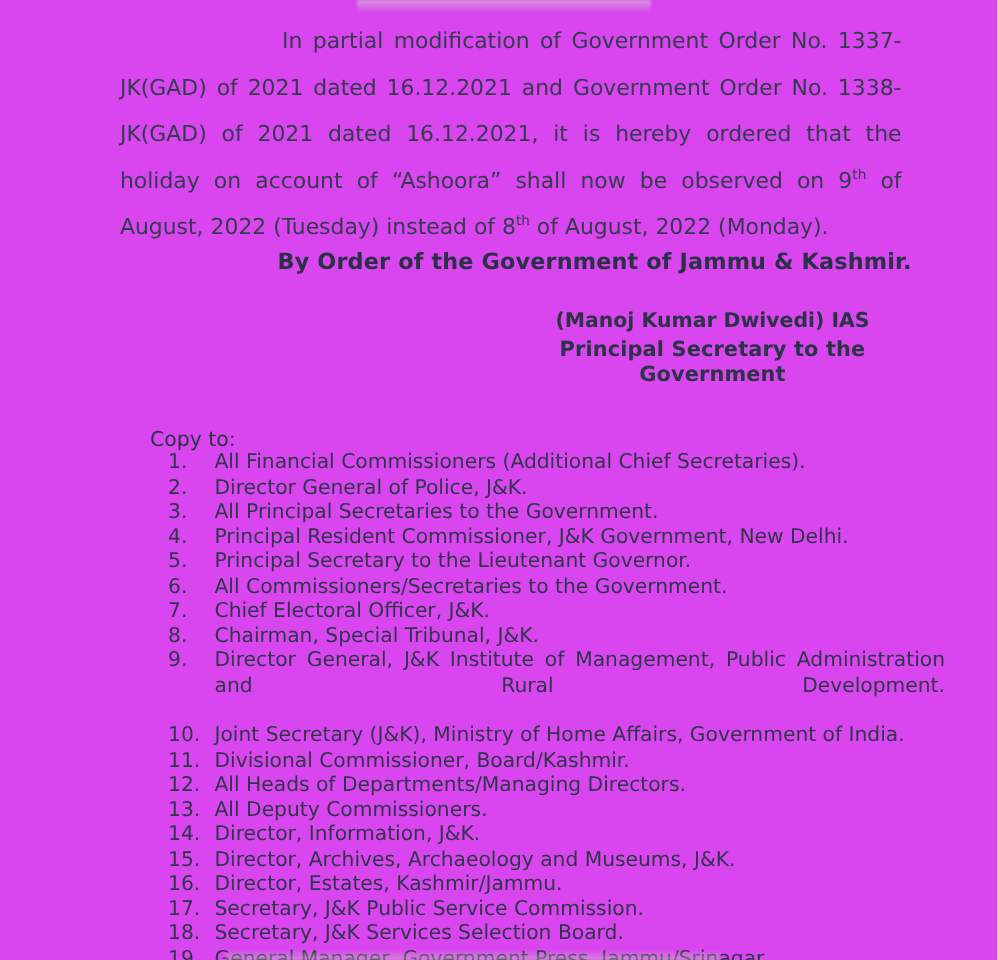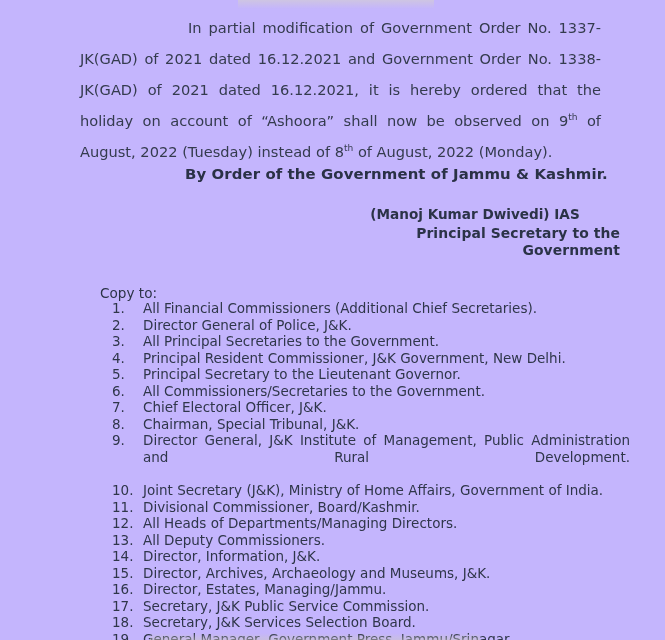--- a/index.html
+++ b/index.html
@@ -12,21 +12,21 @@
     height: 640px;
     overflow: hidden;
     font-family: "DejaVu Sans", sans-serif;
     color: #2b3347;
     position: relative;
   }
   .page {
     position: relative;
     width: 665px;
     height: 640px;
-    background: #c4b5fd;
+    background: #d946ef;
     padding: 0;
     box-sizing: border-box;
   }
 
   
   .top-ghost {
     position: absolute;
     top: 0px;
     left: 238px;
     width: 196px;
@@ -82,21 +82,20 @@
   .sign-name {
     font-size: 13.6px;
     font-weight: bold;
     margin-top: 3px;
   }
   .sign-title {
     font-size: 13.9px;
     font-weight: bold;
     margin-top: 1px;
     letter-spacing: 0.1px;
-    text-align: right;
   }
 
   .refline {
     position: absolute;
     top: 263px;
     left: 112px;
     width: 520px;
     display: flex;
     justify-content: space-between;
     font-size: 13.7px;
@@ -231,21 +230,21 @@
       <li class="list-item">
         <span class="li-num">14.</span>
         <span class="li-text">Director, Information, J&amp;K.</span>
       </li>
       <li class="list-item">
         <span class="li-num">15.</span>
         <span class="li-text">Director, Archives, Archaeology and Museums, J&amp;K.</span>
       </li>
       <li class="list-item">
         <span class="li-num">16.</span>
-        <span class="li-text">Director, Estates, Managing/Jammu.</span>
+        <span class="li-text">Director, Estates, Kashmir/Jammu.</span>
       </li>
       <li class="list-item">
         <span class="li-num">17.</span>
         <span class="li-text">Secretary, J&amp;K Public Service Commission.</span>
       </li>
       <li class="list-item">
         <span class="li-num">18.</span>
         <span class="li-text">Secretary, J&amp;K Services Selection Board.</span>
       </li>
       <li class="list-item">

